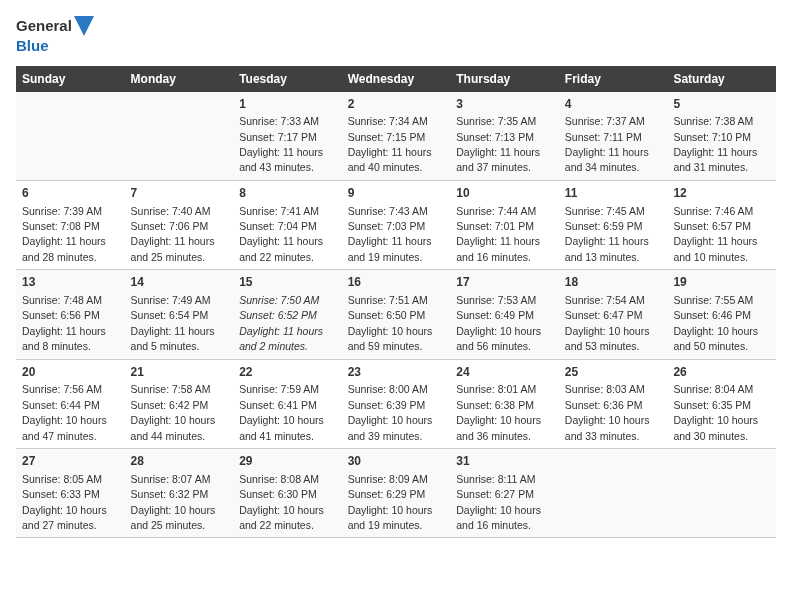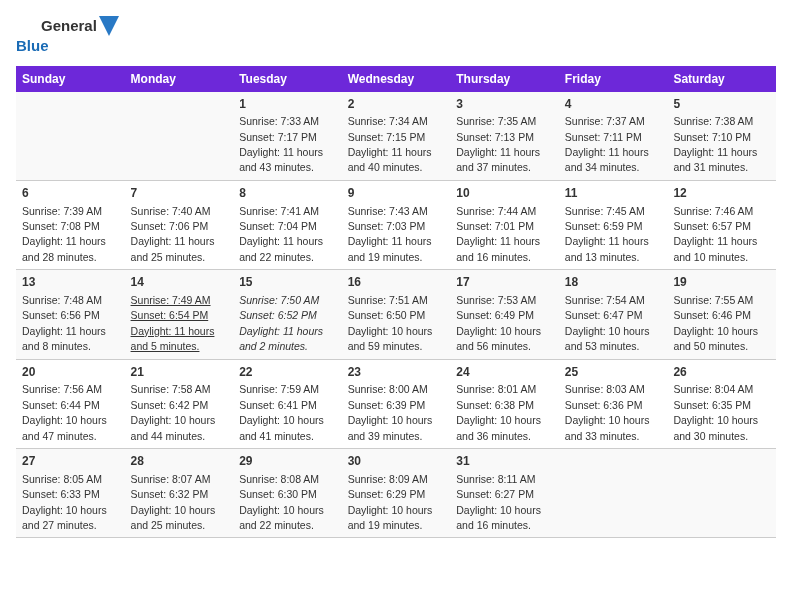--- a/index.html
+++ b/index.html
@@ -32,21 +32,21 @@
     .subtitle {
       font-size: 14px;
       color: #555;
     }
     table {
       width: 100%;
       border-collapse: collapse;
       font-size: 11px;
     }
     thead tr th {
-      background-color: #6d28d9;
+      background-color: #404040;
       color: #fff;
       padding: 6px 6px;
       text-align: left;
       font-size: 12px;
       font-weight: bold;
     }
     tbody tr {
       border-bottom: 1px solid #ccc;
     }
     tbody tr:nth-child(odd) {
@@ -73,21 +73,21 @@
       font-size: 10.5px;
       color: #333;
     }
   </style>
 </head>
 <body>
 
 <div class="header">
   <div class="logo">
     <div style="display:flex;flex-direction:column;line-height:1.3;">
-      <div style="display:flex;align-items:center;gap:2px;margin-left:25px;">
+      <div style="display:flex;align-items:center;gap:2px;">
         <span style="font-size:15px;font-weight:bold;color:#333;">General</span>
         <svg width="20" height="20" viewBox="0 0 20 20">
           <polygon points="0,0 20,0 10,20" fill="#2979c5"></polygon>
         </svg>
       </div>
       <span style="font-size:15px;font-weight:bold;color:#1a6bb5;">Blue</span>
     </div>
   </div>
   <div class="title-block">
     <div class="main-title"></div>
@@ -147,21 +147,21 @@
 Sunset: 6:59 PM
 Daylight: 11 hours and 13 minutes.</span></td>
         <td><span class="day-num">12</span><span class="day-detail" style="white-space: pre-line;">Sunrise: 7:46 AM
 Sunset: 6:57 PM
 Daylight: 11 hours and 10 minutes.</span></td>
       </tr>
       <tr>
         <td><span class="day-num">13</span><span class="day-detail" style="white-space: pre-line;">Sunrise: 7:48 AM
 Sunset: 6:56 PM
 Daylight: 11 hours and 8 minutes.</span></td>
-        <td><span class="day-num">14</span><span class="day-detail" style="white-space: pre-line; text-decoration: underline;">Sunrise: 7:49 AM
+        <td><span class="day-num">14</span><span class="day-detail" style="white-space: pre-line;">Sunrise: 7:49 AM
 Sunset: 6:54 PM
 Daylight: 11 hours and 5 minutes.</span></td>
         <td><span class="day-num">15</span><span class="day-detail" style="white-space: pre-line; font-style: italic;">Sunrise: 7:50 AM
 Sunset: 6:52 PM
 Daylight: 11 hours and 2 minutes.</span></td>
         <td><span class="day-num">16</span><span class="day-detail" style="white-space: pre-line;">Sunrise: 7:51 AM
 Sunset: 6:50 PM
 Daylight: 10 hours and 59 minutes.</span></td>
         <td><span class="day-num">17</span><span class="day-detail" style="white-space: pre-line;">Sunrise: 7:53 AM
 Sunset: 6:49 PM

